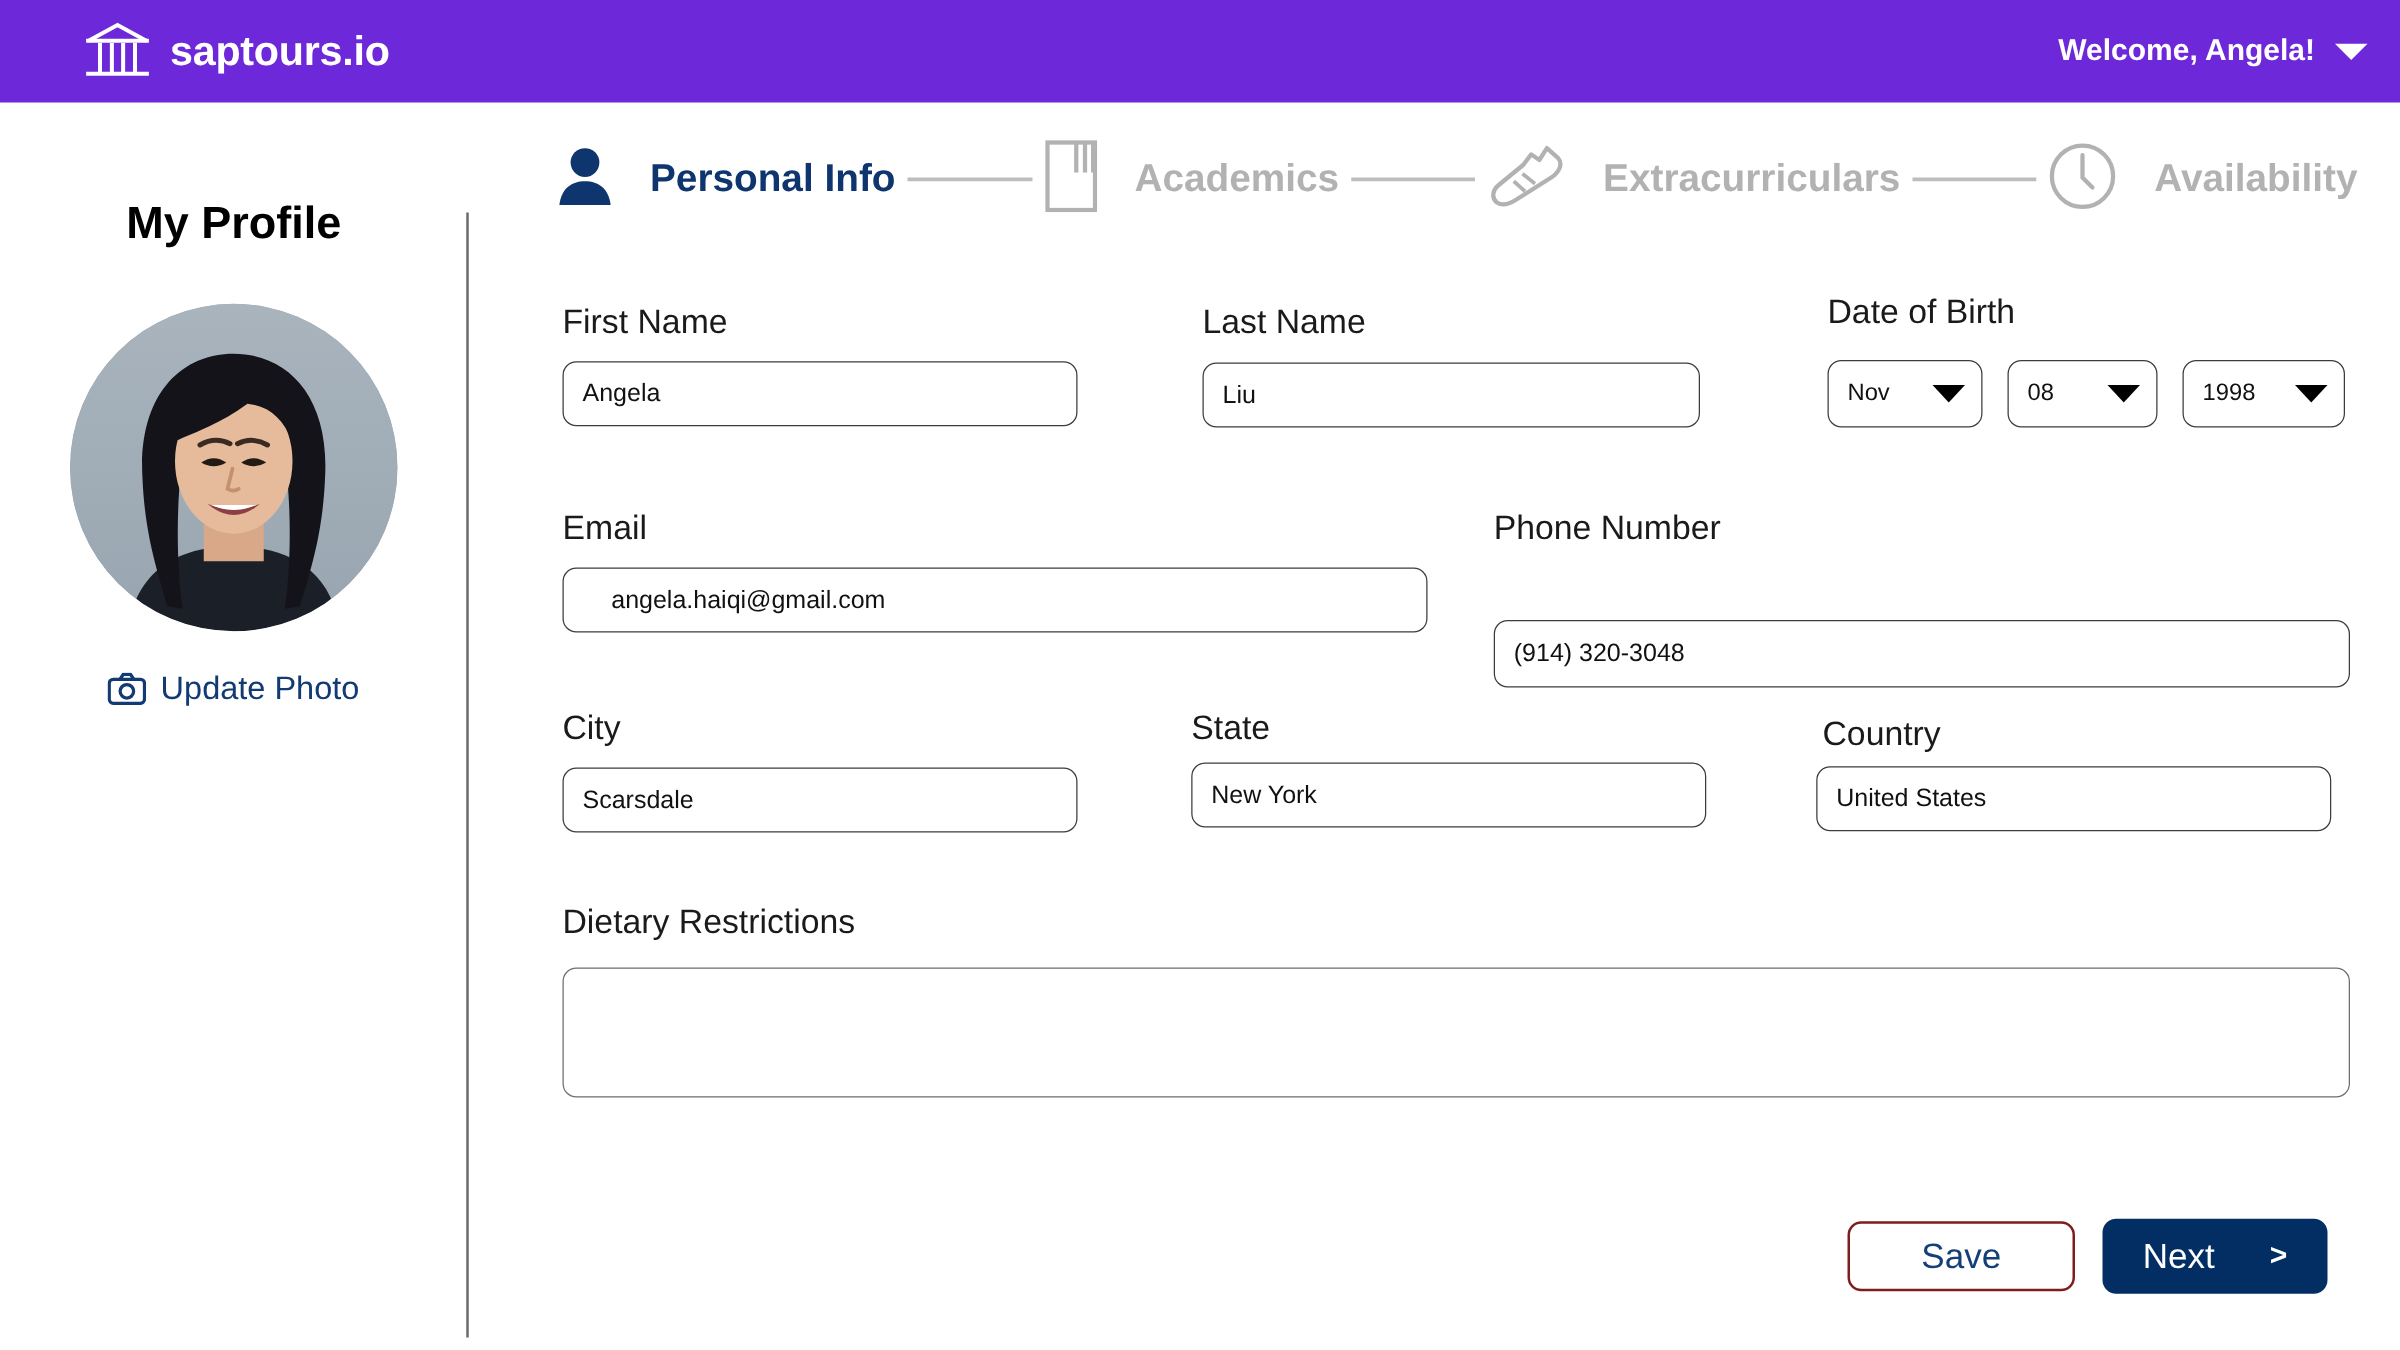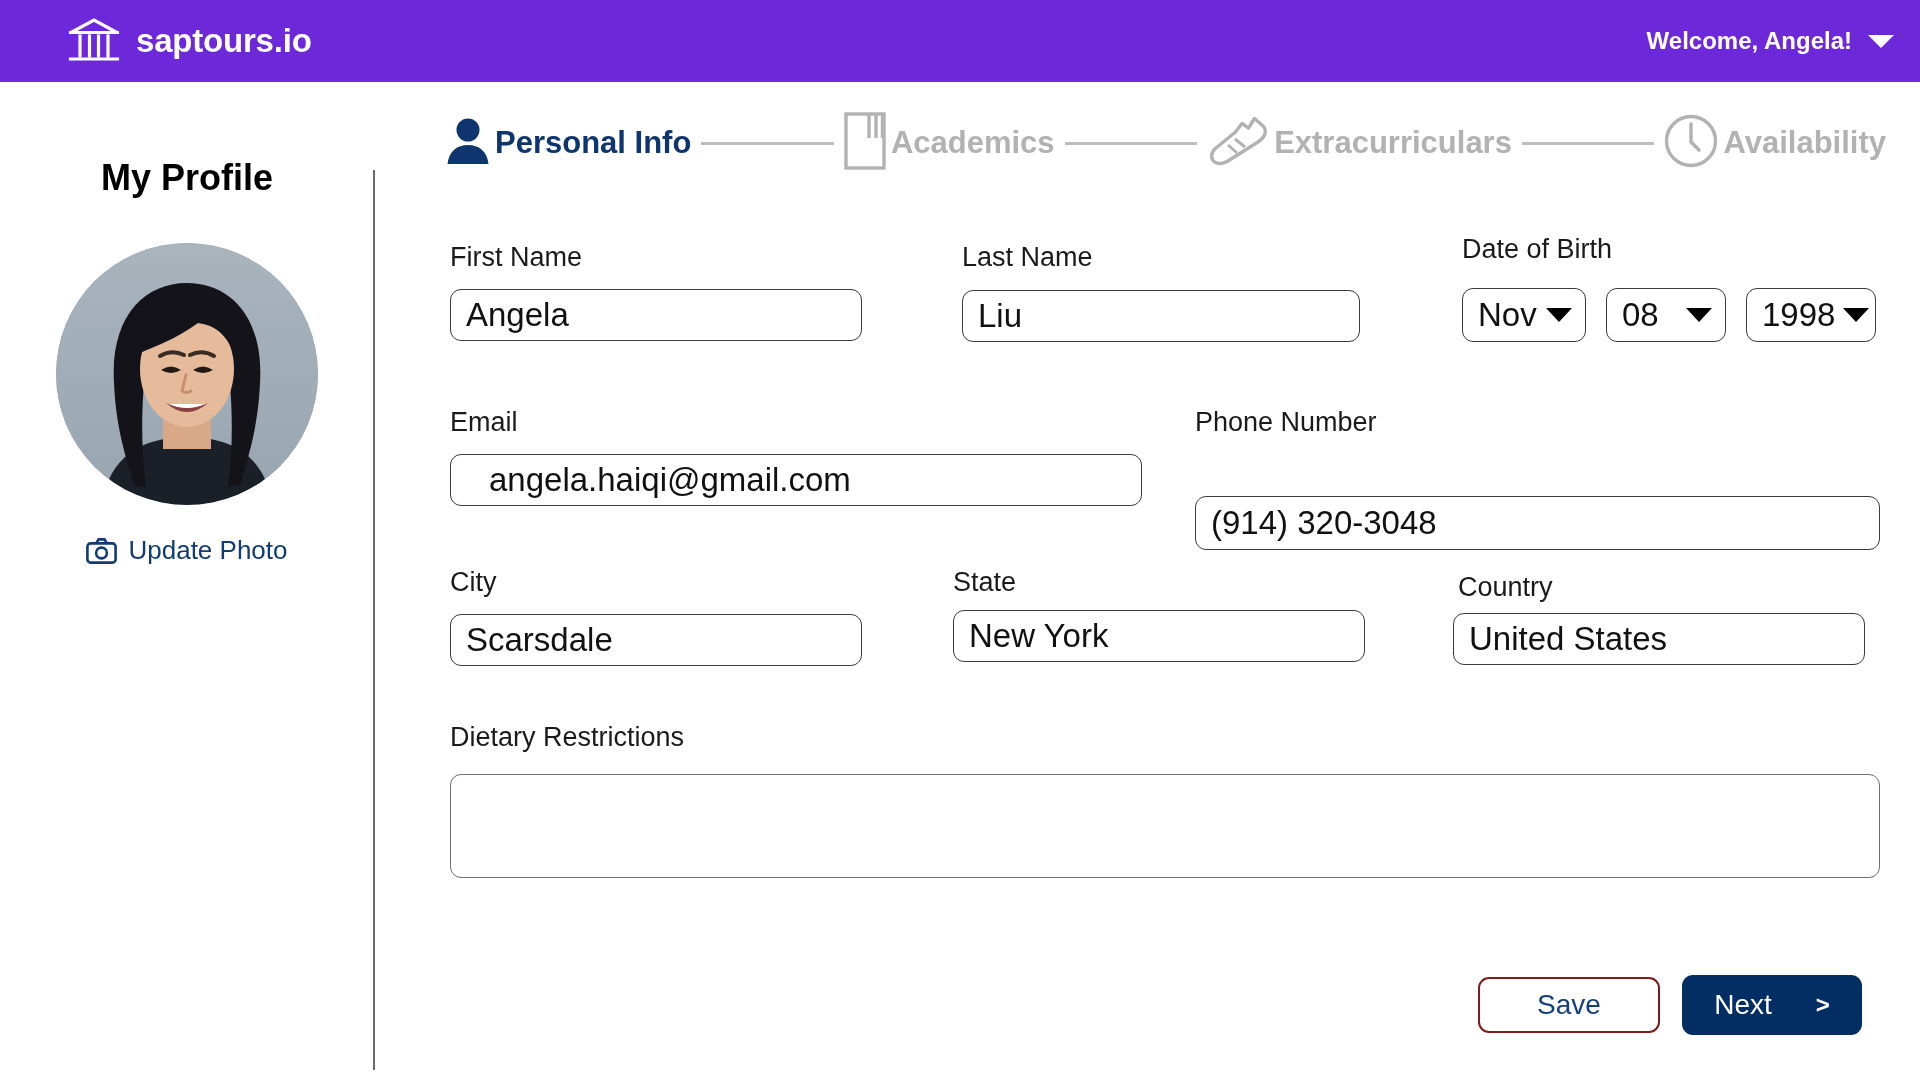--- a/index.html
+++ b/index.html
@@ -103,21 +103,21 @@
   .stepper {
     position: absolute;
     left: 446px; top: 112px;
     width: 1440px; height: 62px;
     display: flex;
     align-items: center;
   }
   .step {
     display: flex;
     align-items: center;
-    gap: 5px;
+    gap: 30px;
     flex: 0 0 auto;
   }
   .step-icon { display: block; }
   .step-label {
     font-size: 31px;
     font-weight: bold;
     white-space: nowrap;
   }
   .step.active .step-label { color: #0F356E; }
   .step.inactive .step-label { color: #B2B2B2; }
@@ -142,21 +142,21 @@
     white-space: nowrap;
   }
   .input {
     position: absolute;
     border: 1.6px solid #3c3c3c;
     border-radius: 11px;
     background: #ffffff;
     display: flex;
     align-items: center;
     padding-left: 15px;
-    font-size: 33px;
+    font-size: 20px;
     color: #111111;
     cursor: text;
   }
   .textarea {
     position: absolute;
     border: 1.6px solid #6e6e6e;
     border-radius: 11px;
     background: #ffffff;
     padding: 12px 15px;
     font-size: 25px;
@@ -165,21 +165,21 @@
   }
   .select {
     position: absolute;
     border: 1.6px solid #3c3c3c;
     border-radius: 11px;
     background: #ffffff;
     display: flex;
     align-items: center;
     justify-content: space-between;
     padding: 0 13px 0 15px;
-    font-size: 33px;
+    font-size: 19px;
     color: #111111;
     cursor: pointer;
   }
   .select .caret {
     width: 0; height: 0;
     border-left: 13px solid transparent;
     border-right: 13px solid transparent;
     border-top: 14px solid #000000;
     margin-left: 8px;
   }

